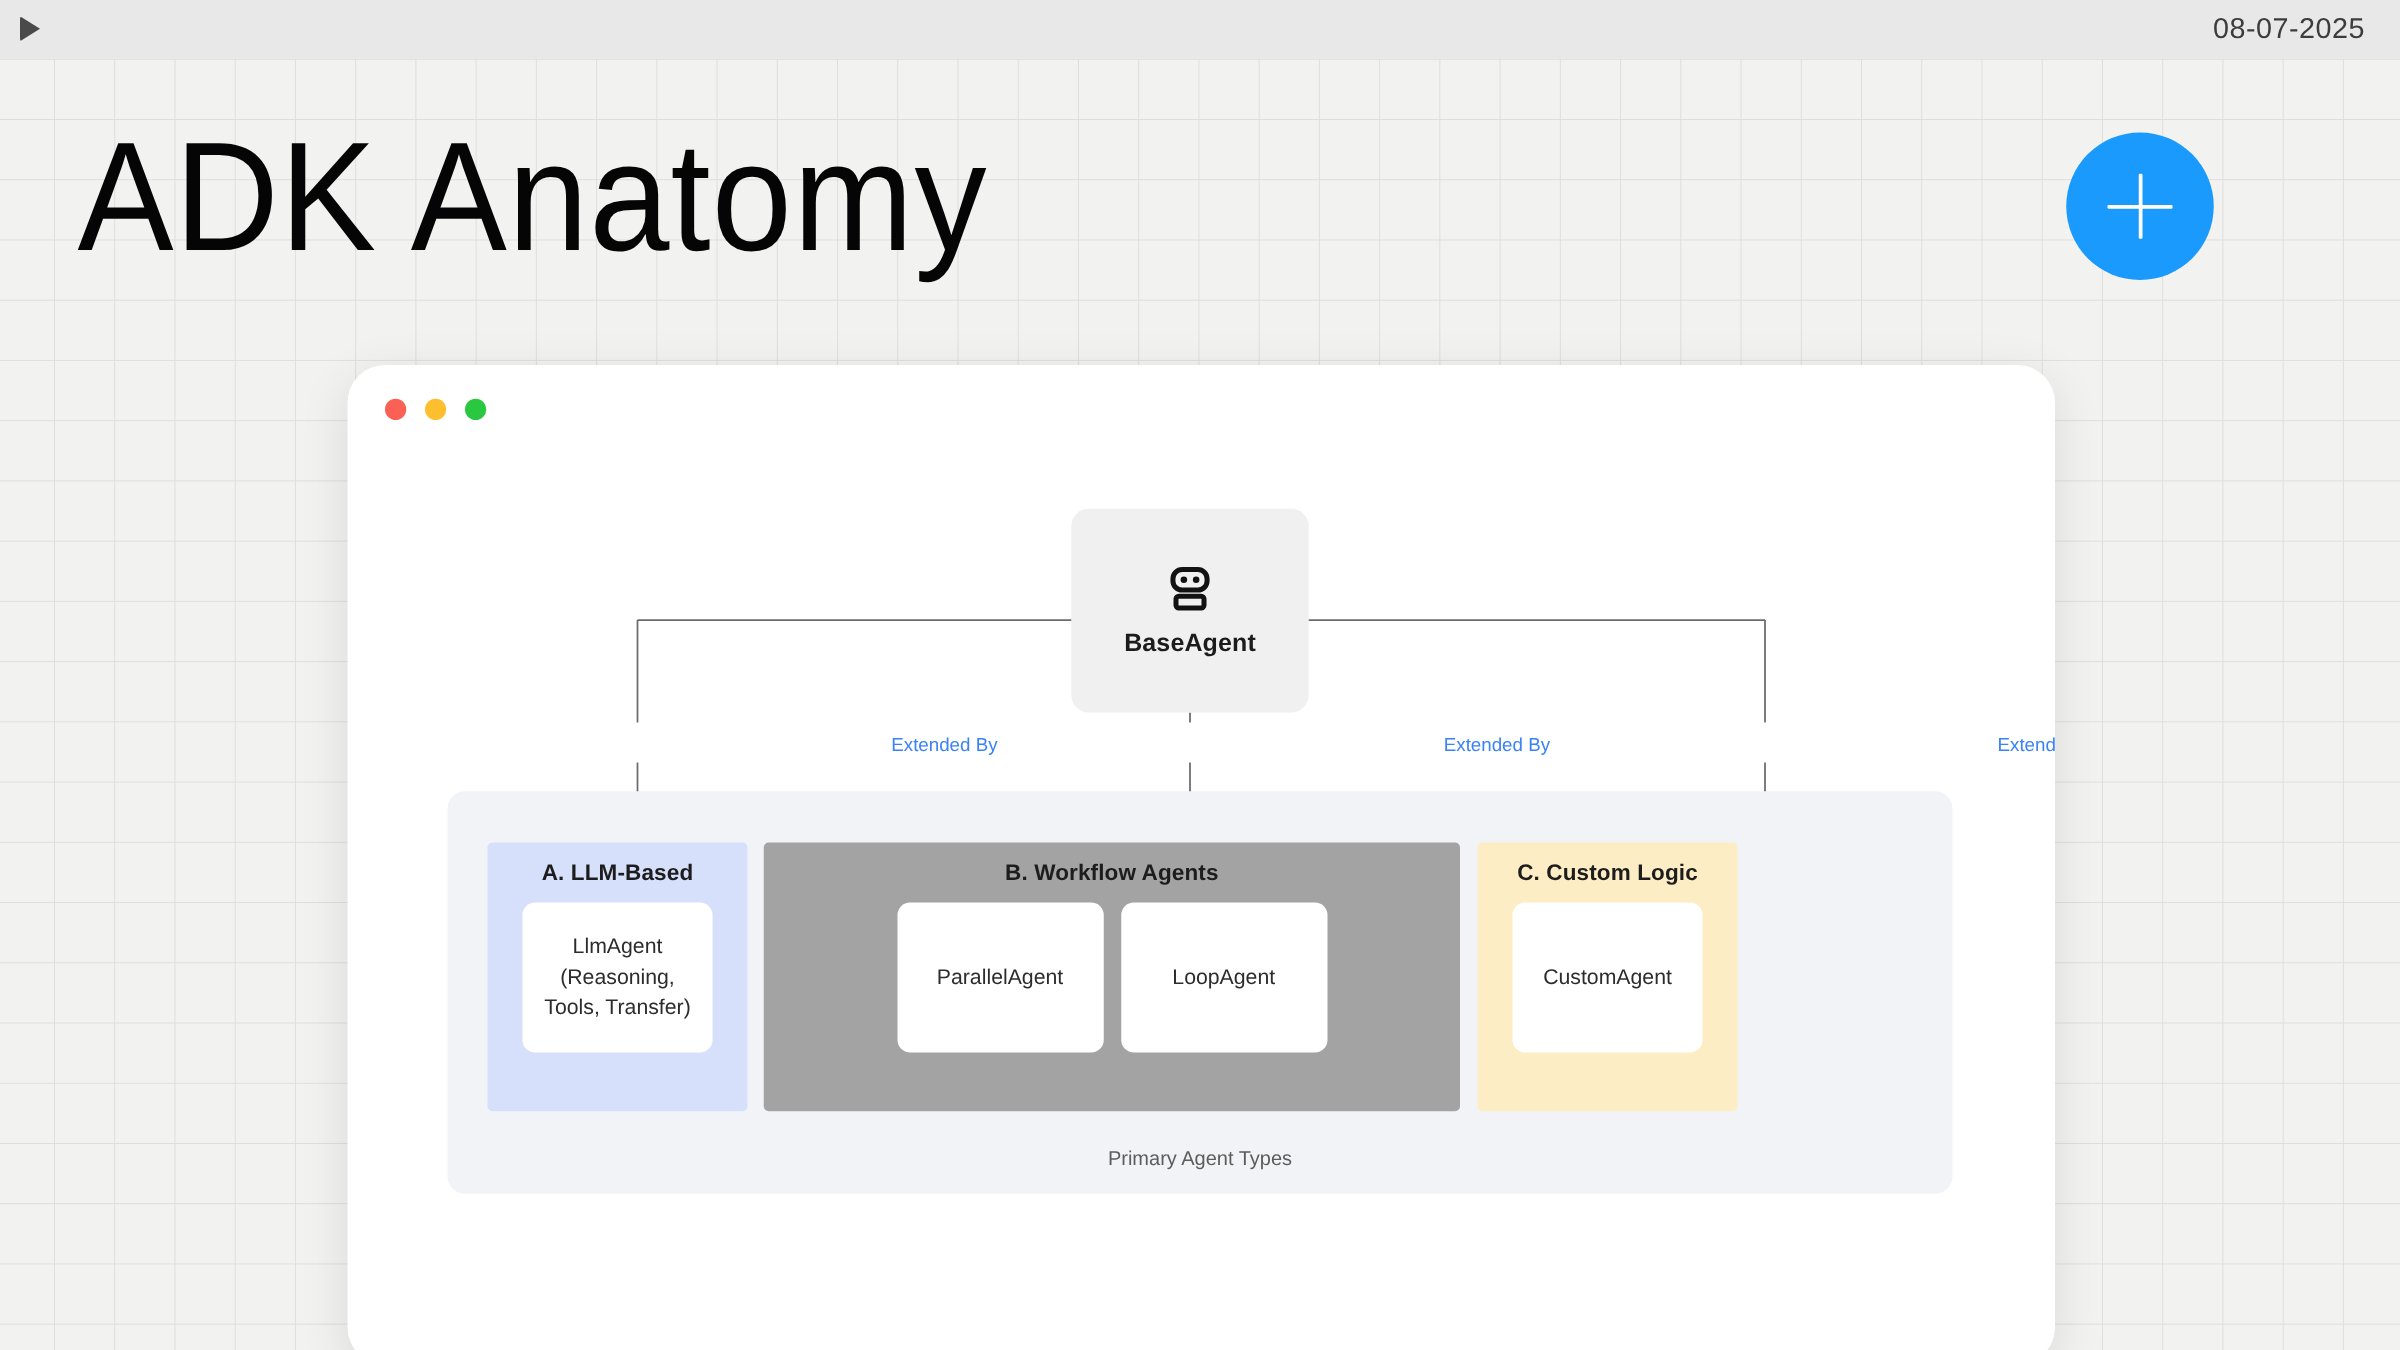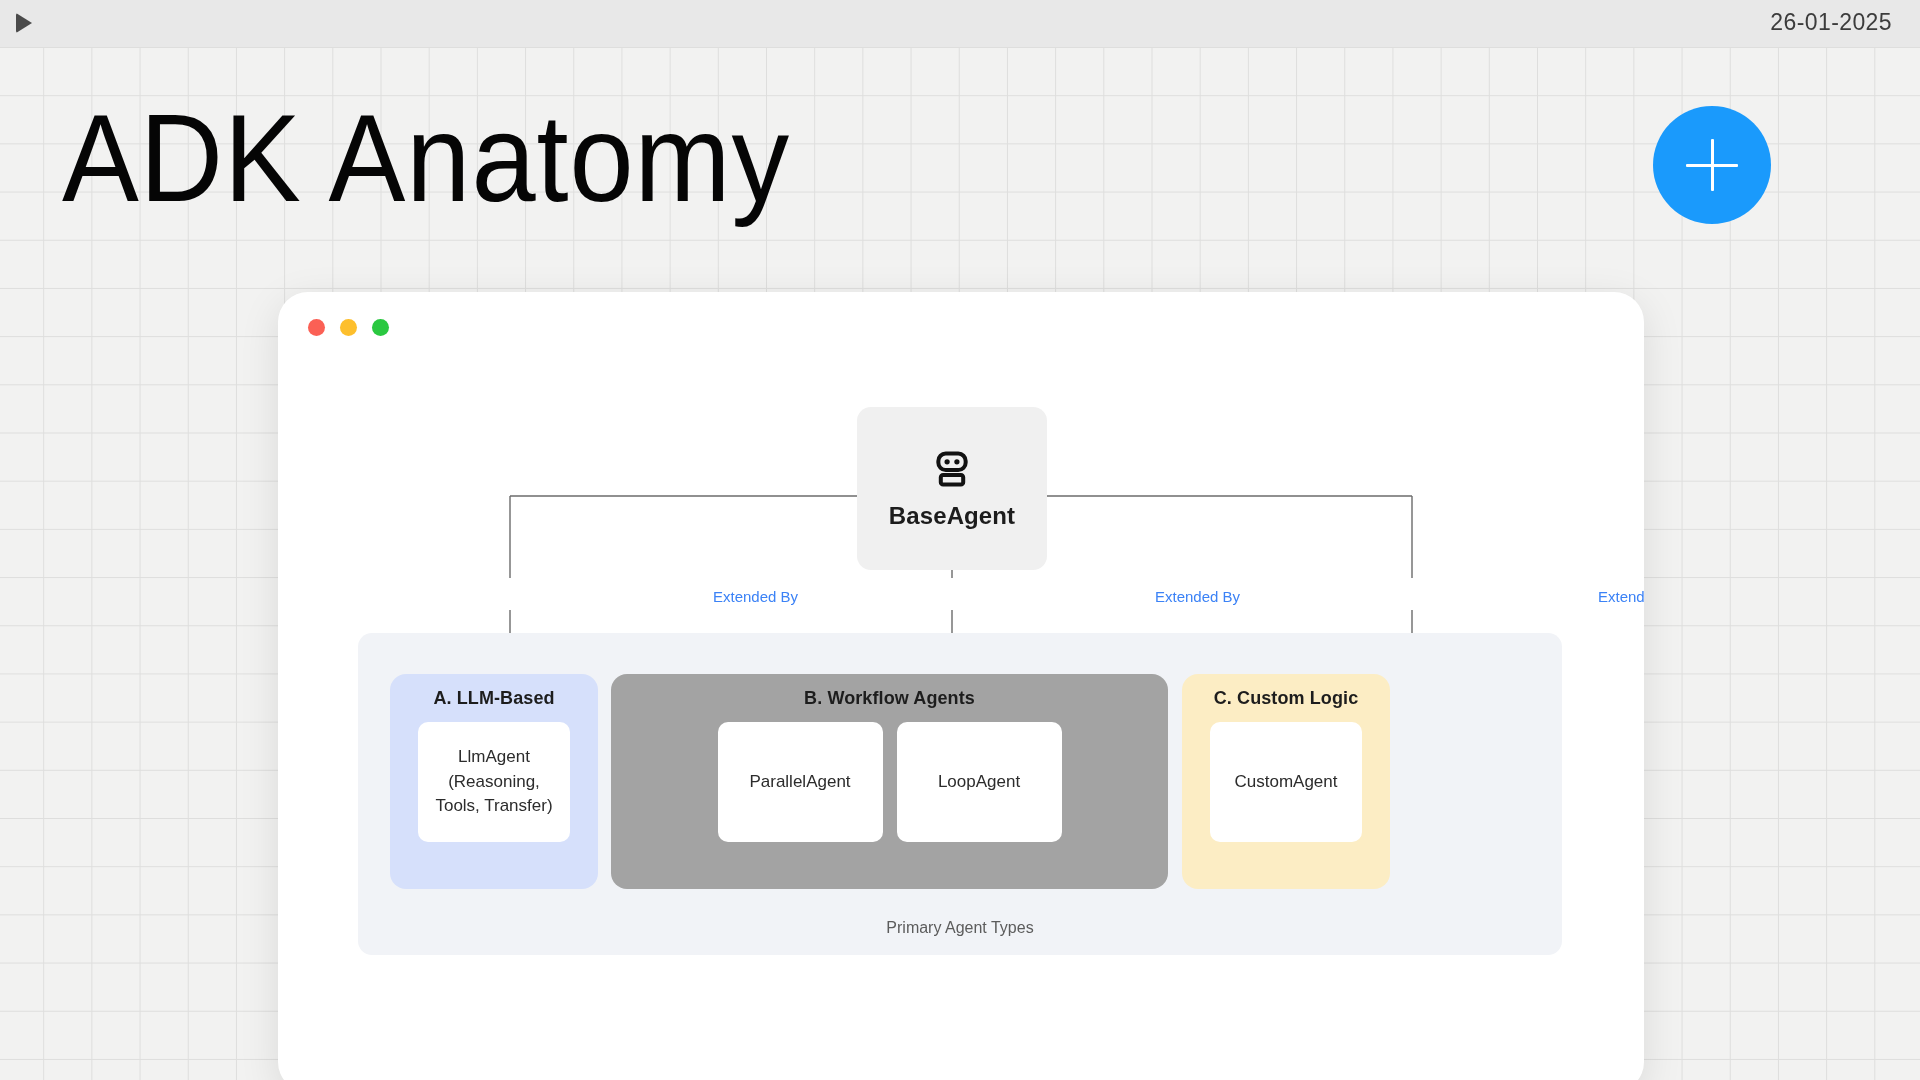--- a/index.html
+++ b/index.html
@@ -149,21 +149,21 @@
     background: #f0f0f0;
     border-radius: 14px;
     display: flex;
     flex-direction: column;
     align-items: center;
     justify-content: center;
     z-index: 3;
   }
   .robot-icon { width: 42px; height: 42px; margin-bottom: 12px; }
   .base-node-label {
-    font-size: 24px;
+    font-size: 20px;
     font-weight: 700;
     color: #1c1c1c;
     letter-spacing: .1px;
   }
 
   .edge-label {
     position: absolute;
     font-size: 15px;
     color: #3b82f6;
     background: #ffffff;
@@ -193,21 +193,21 @@
     left: 0;
     width: 100%;
     text-align: center;
     font-size: 16px;
     color: #5c5c5c;
   }
 
   .group {
     position: absolute;
     top: 41px;
-    border-radius: 16px;
+    border-radius: 4px;
     padding-top: 14px;
   }
   .group-a { left: 32px;  width: 208px; height: 215px; background: #d6e0fb; }
   .group-b { left: 253px; width: 557px; height: 215px; background: #a3a3a3; }
   .group-c { left: 824px; width: 208px; height: 215px; background: #fcedc4; }
 
   .group-title {
     text-align: center;
     font-size: 18px;
     font-weight: 700;
@@ -252,21 +252,21 @@
     font-family: "Liberation Sans Narrow", "Liberation Sans", sans-serif;
   }
 </style>
 </head>
 <body>
 
 <div id="app">
 
   <div class="toolbar">
     <div class="play-icon"></div>
-    <div class="toolbar-date">26-01-2025</div>
+    <div class="toolbar-date">08-07-2025</div>
   </div>
 
   <div class="canvas"></div>
 
   <div class="page-title">ADK Anatomy</div>
 
   <div class="fab">
     <span class="fab-plus-h"></span>
     <span class="fab-plus-v"></span>
   </div>

